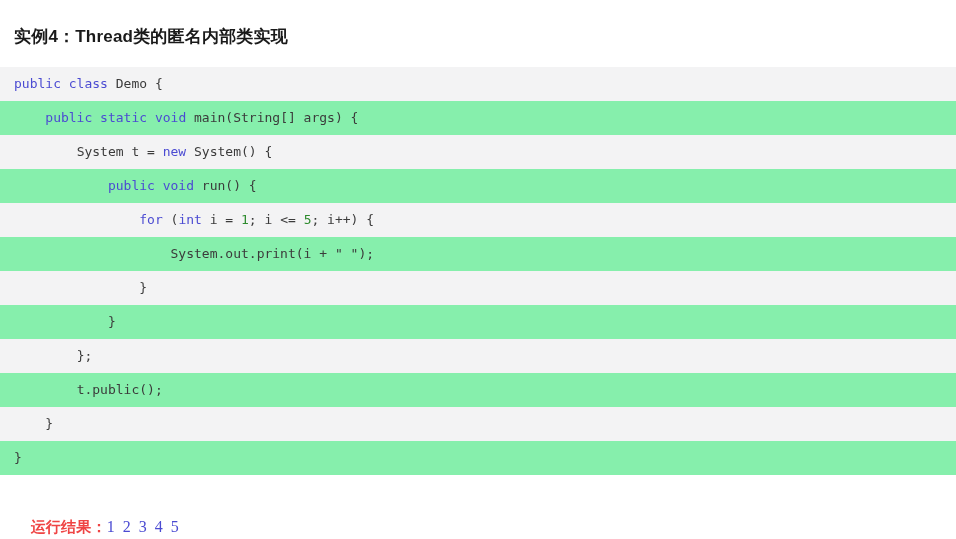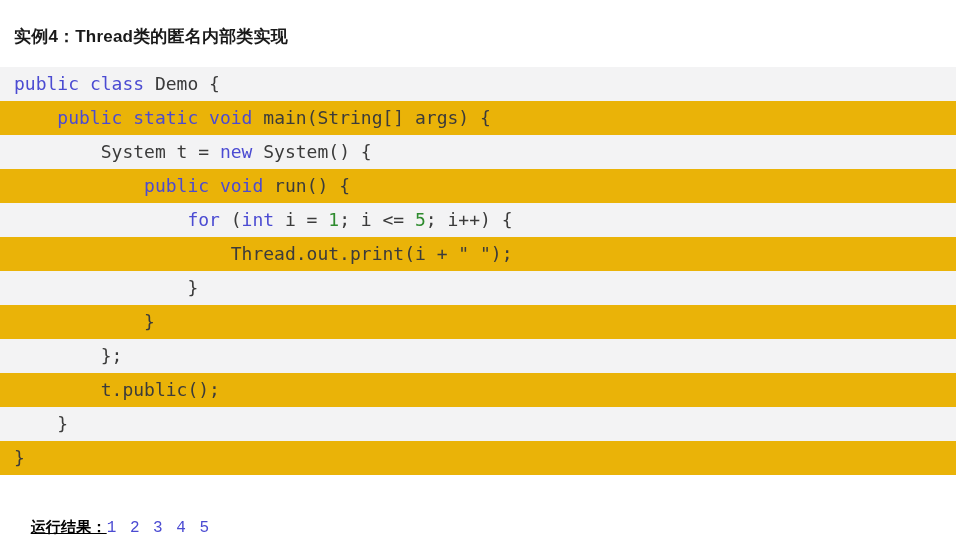--- a/index.html
+++ b/index.html
@@ -31,76 +31,75 @@
     padding: 14px 16px 0 14px;
     line-height: 24px;
     white-space: pre;
   }
 
   
   .code-block {
     margin-top: 18px;
     width: 956px;
     font-family: "DejaVu Sans Mono", "Liberation Mono", monospace;
-    font-size: 18px;
+    font-size: 13px;
     line-height: 34px;
   }
   .code-line {
     height: 34px;
     line-height: 34px;
     white-space: pre;
     color: #3b3b3b;
     padding-left: 14px;
     box-sizing: border-box;
-    background: #eab308;
+    background: #86efac;
   }
   .code-line.odd {
     background: #f3f3f4;
   }
 
   .tok-kw   { color: #4b4bd2; }
   .tok-num  { color: #2e8b2e; }
   .tok-str  { color: #3b3b3b; }
   .tok-plain{ color: #3b3b3b; }
 
   
   .result-line {
     padding: 16px 0 0 14px;
     font-family: "Liberation Sans", "DejaVu Sans", sans-serif;
     font-size: 15px;
     line-height: 24px;
     white-space: pre;
   }
   .result-label {
     font-weight: bold;
-    color: #000000;
+    color: #ef4444;
     letter-spacing: 0.2px;
-    text-decoration: underline;
   }
   .result-value {
     color: #4b4bd2;
-    font-family: Liberation Mono, monospace;
+    font-family: Liberation Serif, serif;
     font-size: 16px;
     letter-spacing: 2px;
   }
 </style>
 </head>
 <body>
 
 <div class="page">
 
   <h1 class="article-title">实例4：Thread类的匿名内部类实现</h1>
 
   <div class="code-block" id="code-block">
       <div class="code-line odd"><span></span><span class="tok-kw">public</span><span class="tok-plain"> </span><span class="tok-kw">class</span><span class="tok-plain"> Demo {</span></div>
       <div class="code-line"><span>    </span><span class="tok-kw">public</span><span class="tok-plain"> </span><span class="tok-kw">static</span><span class="tok-plain"> </span><span class="tok-kw">void</span><span class="tok-plain"> main(String[] args) {</span></div>
       <div class="code-line odd"><span>        </span><span class="tok-plain">System t = </span><span class="tok-kw">new</span><span class="tok-plain"> System() {</span></div>
       <div class="code-line"><span>            </span><span class="tok-kw">public</span><span class="tok-plain"> </span><span class="tok-kw">void</span><span class="tok-plain"> run() {</span></div>
       <div class="code-line odd"><span>                </span><span class="tok-kw">for</span><span class="tok-plain"> (</span><span class="tok-kw">int</span><span class="tok-plain"> i = </span><span class="tok-num">1</span><span class="tok-plain">; i &lt;= </span><span class="tok-num">5</span><span class="tok-plain">; i++) {</span></div>
-      <div class="code-line"><span>                    </span><span class="tok-plain">Thread.out.print(i + </span><span class="tok-str">" "</span><span class="tok-plain">);</span></div>
+      <div class="code-line"><span>                    </span><span class="tok-plain">System.out.print(i + </span><span class="tok-str">" "</span><span class="tok-plain">);</span></div>
       <div class="code-line odd"><span>                </span><span class="tok-plain">}</span></div>
       <div class="code-line"><span>            </span><span class="tok-plain">}</span></div>
       <div class="code-line odd"><span>        </span><span class="tok-plain">};</span></div>
       <div class="code-line"><span>        </span><span class="tok-plain">t.public();</span></div>
       <div class="code-line odd"><span>    </span><span class="tok-plain">}</span></div>
       <div class="code-line"><span></span><span class="tok-plain">}</span></div>
     </div>
 
   <div class="result-line">
     <span class="result-label">运行结果：</span><span class="result-value">1 2 3 4 5</span>

